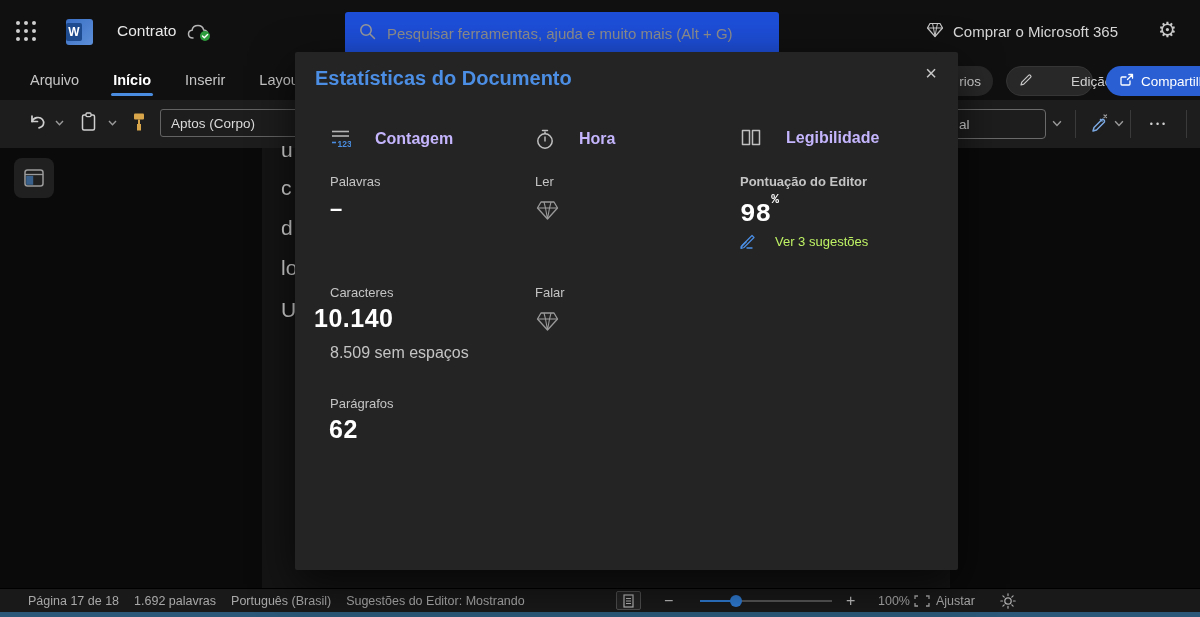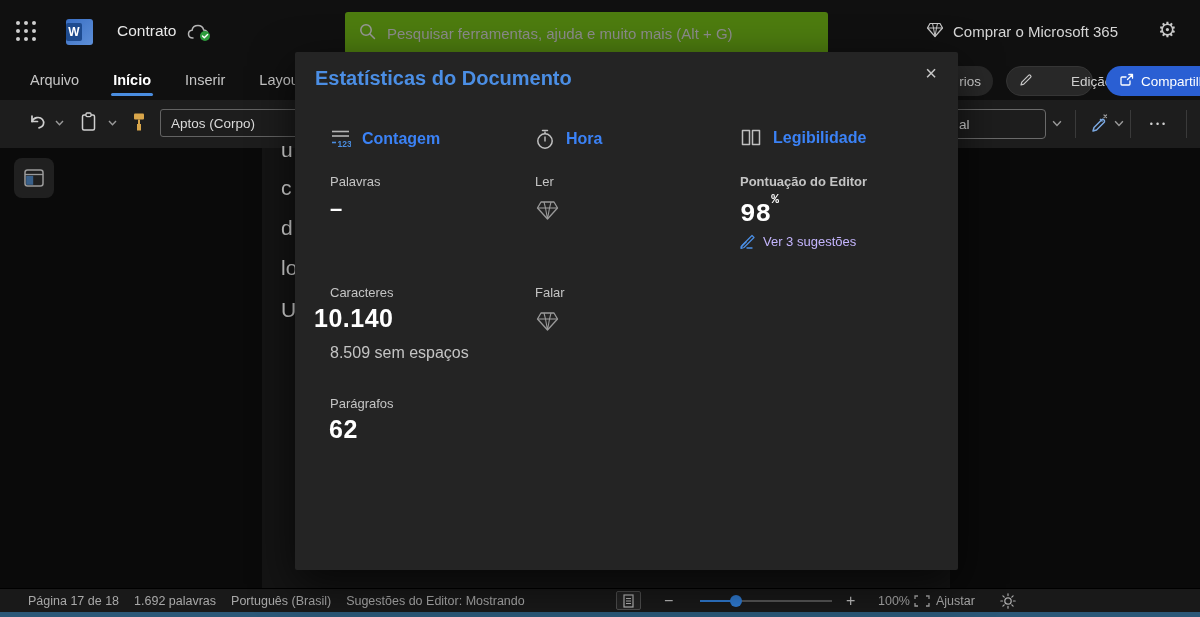--- a/index.html
+++ b/index.html
@@ -14,21 +14,21 @@
   .topbar { position:absolute; left:0; top:0; width:1200px; height:62px; background:#101010; }
   .waffle { position:absolute; left:16px; top:21px; width:22px; height:22px;
             display:grid; grid-template-columns:repeat(3,4px); grid-template-rows:repeat(3,4px); gap:4px; cursor:pointer;}
   .waffle i { width:4px; height:4px; border-radius:50%; background:#cfcfcf; }
   .wordicon { position:absolute; left:66px; top:19px; width:27px; height:26px; border-radius:3px;
               background:linear-gradient(135deg,#3a6fc4,#5d8fd8); }
   .wordicon .wblock { position:absolute; left:0; top:4px; width:16px; height:18px; background:#1e4b8f; border-radius:2px;
               color:#fff; font-size:12px; font-weight:bold; text-align:center; line-height:18px; }
   .doctitle { position:absolute; left:117px; top:0; height:62px; line-height:62px; font-size:15.5px; color:#e8e8e8; }
   .cloud { position:absolute; left:187px; top:23px; }
-  .searchbox { position:absolute; left:345px; top:12px; width:483px; height:42px; background:#4d7c0f; border-radius:3px;
+  .searchbox { position:absolute; left:345px; top:12px; width:434px; height:42px; background:#1d4ed8; border-radius:3px;
                display:flex; align-items:center; padding:0 14px; gap:11px; }
   .searchbox input { flex:1; background:transparent; border:none; outline:none; color:#c9c9c9; font-size:15px;
                font-family:"Liberation Sans","DejaVu Sans",sans-serif; }
   .searchbox input::placeholder { color:#8d8d8d; opacity:1; }
   .buybtn { position:absolute; left:926px; top:0; height:62px; display:flex; align-items:center; gap:9px;
             font-size:15px; color:#d6d6d6; cursor:pointer; }
   .gear { position:absolute; left:1158px; top:18px; font-size:21px; color:#c8c8c8;
           font-family:"DejaVu Sans",sans-serif; cursor:pointer; }
 
   
@@ -62,28 +62,28 @@
   .frag { position:absolute; left:19px; font-size:21px; color:#d5d5d5; }
   .panetoggle { position:absolute; left:14px; top:10px; width:40px; height:40px; border-radius:8px;
                 background:#202020; display:flex; align-items:center; justify-content:center; cursor:pointer; }
 
   
   .dialog { position:absolute; left:295px; top:52px; width:663px; height:518px; background:#242424;
             border-radius:2px; box-shadow:0 14px 44px rgba(0,0,0,.65); z-index:10; }
   .dlg-title { position:absolute; left:20px; top:15px; font-size:20px; font-weight:600; color:#4b8ee4; }
   .dlg-close { position:absolute; right:12px; top:6px; width:30px; height:30px; display:flex; align-items:center;
                justify-content:center; font-size:20px; color:#c8c8c8; cursor:pointer; }
-  .d-head { position:absolute; display:flex; align-items:center; gap:11px; font-size:16px; font-weight:600; color:#3b82f6; }
+  .d-head { position:absolute; display:flex; align-items:center; gap:24px; font-size:16px; font-weight:600; color:#c4b5fd; }
   .d-label { position:absolute; font-size:13px; color:#c4c4c4; }
   .d-big { position:absolute; font-size:25px; font-weight:bold; color:#ffffff; letter-spacing:.5px; }
   .d-dash { position:absolute; font-size:22px; font-weight:bold; color:#ffffff; }
   .d-sub { position:absolute; font-size:16px; color:#c4c4c4; }
   .d-score { position:absolute; font-size:26px; font-weight:bold; color:#ffffff;font-family:Liberation Mono, monospace; }
   .d-score sup { font-size:13px; vertical-align:18px; }
-  .d-link { position:absolute; display:flex; align-items:center; gap:7px; font-size:13px; color:#c4b5fd; cursor:pointer; }
+  .d-link { position:absolute; display:flex; align-items:center; gap:19px; font-size:13px; color:#bef264; cursor:pointer; }
   .gem { position:absolute; }
   .ok-ring { position:absolute; right:22px; bottom:18px; border:2px solid #5b97e8; padding:2px; background:#242424; cursor:pointer; }
   .ok-btn { width:82px; height:28px; background:#2c6cd6; border-radius:2px; color:#fff; font-size:14px; font-weight:bold;
             display:flex; align-items:center; justify-content:center; }
 
   
   .statusbar { position:absolute; left:0; top:588px; width:1200px; height:24px; background:#191919;
                border-top:1px solid #000; font-size:12.5px; color:#a8a8a8; }
   .sleft { position:absolute; left:28px; top:0; height:24px; display:flex; align-items:center; gap:15px; }
   .sitem { cursor:pointer; white-space:nowrap; }

